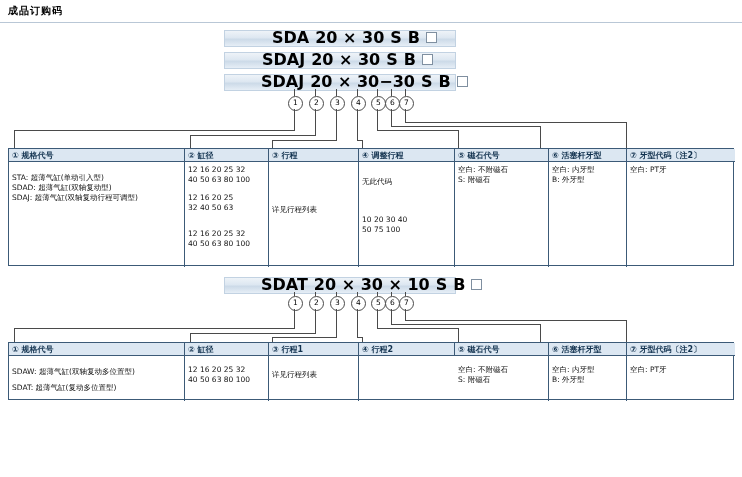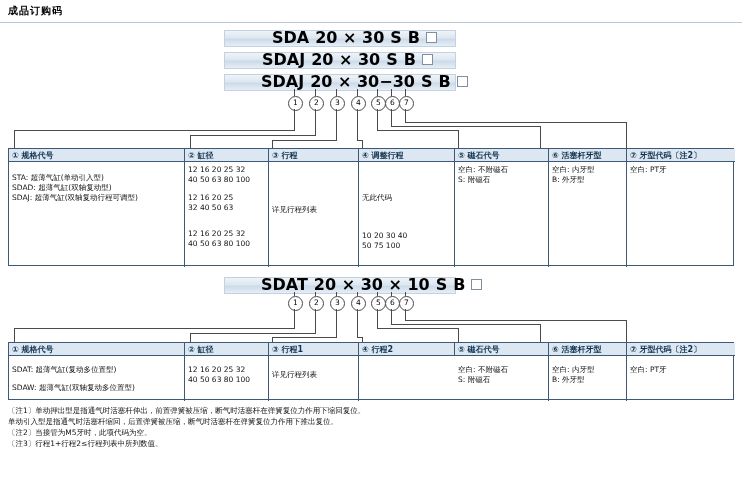--- a/index.html
+++ b/index.html
@@ -183,21 +183,21 @@
       <span class="sub">32 40 50 63</span>
       <span class="sub" style="margin-top:16px;">12 16 20 25 32</span>
       <span class="sub">40 50 63 80 100</span>
     </div>
 
     <div class="cell" style="left:260px;top:13px;width:90px;height:105px;">
       <span class="sub" style="margin-top:40px;">详见行程列表</span>
     </div>
 
     <div class="cell" style="left:350px;top:13px;width:96px;height:105px;">
-      <span class="sub" style="margin-top:28px;">无此代码</span>
+      <span class="sub" style="margin-top:12px;">无此代码</span>
       <span class="sub" style="margin-top:28px;">10 20 30 40</span>
       <span class="sub">50 75 100</span>
     </div>
 
     <div class="cell" style="left:446px;top:13px;width:94px;height:105px;">
       <span class="sub">空白: 不附磁石</span>
       <span class="sub">S: 附磁石</span>
     </div>
 
     <div class="cell" style="left:540px;top:13px;width:78px;height:105px;">
@@ -266,22 +266,22 @@
   <div class="tbl" style="left:8px;top:342px;width:726px;height:58px;">
     <div class="hdr" style="left:0;width:176px;">① 规格代号</div>
     <div class="hdr" style="left:176px;width:84px;">② 缸径</div>
     <div class="hdr" style="left:260px;width:90px;">③ 行程1</div>
     <div class="hdr" style="left:350px;width:96px;">④ 行程2</div>
     <div class="hdr" style="left:446px;width:94px;">⑤ 磁石代号</div>
     <div class="hdr" style="left:540px;width:78px;">⑥ 活塞杆牙型</div>
     <div class="hdr last" style="left:618px;width:108px;">⑦ 牙型代码〔注2〕</div>
 
     <div class="cell" style="left:0;top:13px;width:176px;height:45px;">
+      <span class="sub" style="margin-top:8px;">SDAW: 超薄气缸(双轴复动多位置型)</span>
       <span class="sub" style="margin-top:6px;">SDAT:  超薄气缸(复动多位置型)</span>
-      <span class="sub" style="margin-top:8px;">SDAW: 超薄气缸(双轴复动多位置型)</span>
     </div>
 
     <div class="cell" style="left:176px;top:13px;width:84px;height:45px;">
       <span class="sub" style="margin-top:6px;">12 16 20 25 32</span>
       <span class="sub">40 50 63 80 100</span>
     </div>
 
     <div class="cell" style="left:260px;top:13px;width:90px;height:45px;">
       <span class="sub" style="margin-top:11px;">详见行程列表</span>
     </div>
@@ -295,20 +295,14 @@
     <div class="cell" style="left:540px;top:13px;width:78px;height:45px;">
       <span class="sub" style="margin-top:6px;">空白: 内牙型</span>
       <span class="sub">B: 外牙型</span>
     </div>
 
     <div class="cell last" style="left:618px;top:13px;width:108px;height:45px;">
       <span class="sub" style="margin-top:6px;">空白: PT牙</span>
     </div>
   </div>
 
-  <div class="notes" style="top:405px;">
-    <div>〔注1〕单动押出型是指通气时活塞杆伸出，前置弹簧被压缩，断气时活塞杆在弹簧复位力作用下缩回复位。</div>
-    <div>      单动引入型是指通气时活塞杆缩回，后置弹簧被压缩，断气时活塞杆在弹簧复位力作用下推出复位。</div>
-    <div>〔注2〕当接管为M5牙时，此项代码为空。</div>
-    <div>〔注3〕行程1+行程2≤行程列表中所列数值。</div>
-  </div>
 
 </div>
 
 </body></html>

